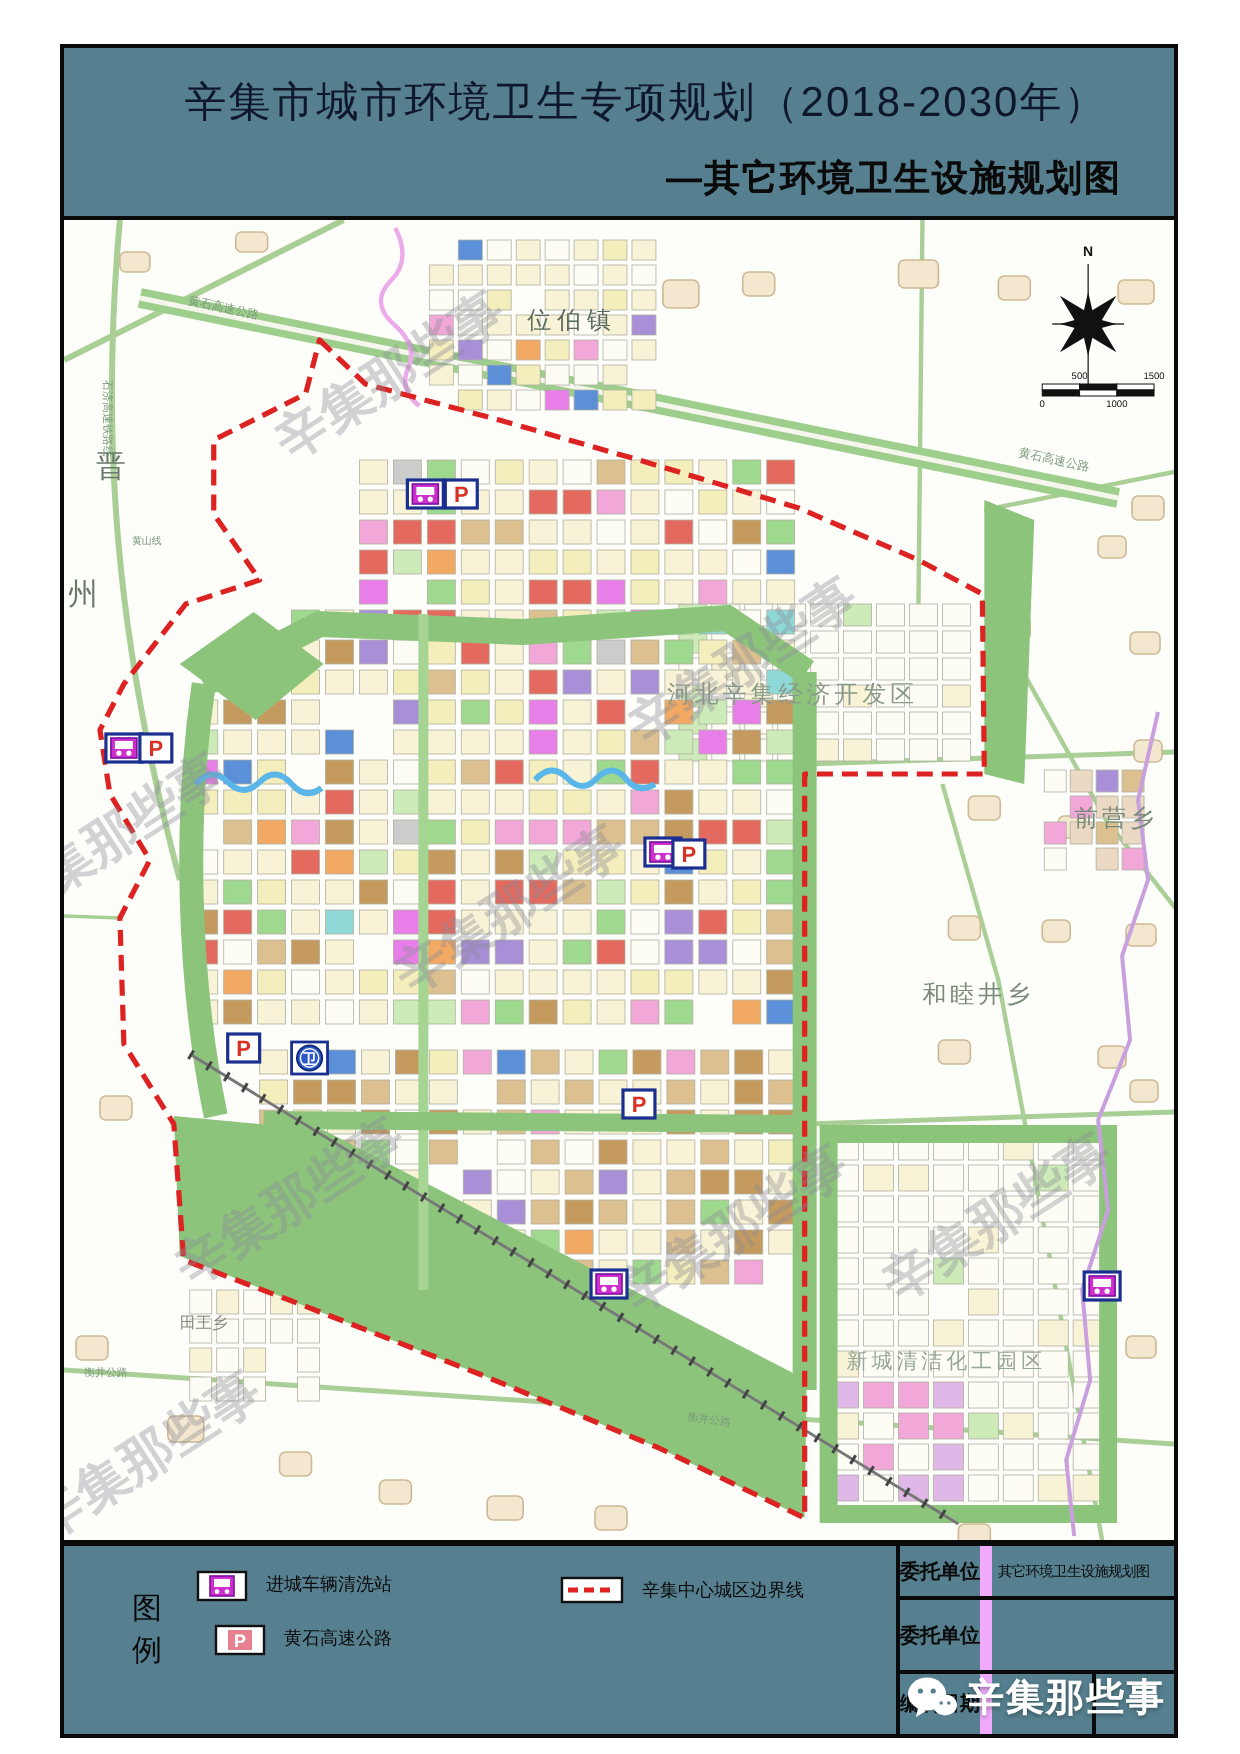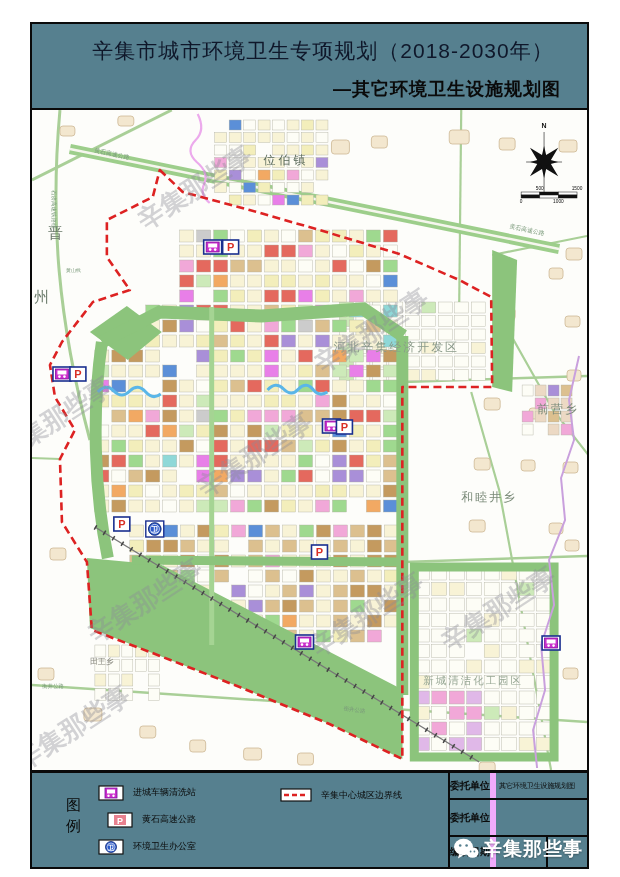--- a/index.html
+++ b/index.html
@@ -886,29 +886,20 @@
         <span class="lg-lbl">进城车辆清洗站</span>
       </div>
       <div class="lg-row">
         <svg class="lg-ic" viewBox="0 0 26 16">
           <rect x="1" y="1" width="24" height="14" fill="#fff" stroke="#111" stroke-width="1.2"></rect>
           <rect x="7" y="3" width="12" height="10" fill="#e8818f"></rect>
           <text x="13" y="11.5" font-size="9" font-weight="bold" fill="#fff" text-anchor="middle">P</text>
         </svg>
         <span class="lg-lbl">黄石高速公路</span>
       </div>
-      <div class="lg-row">
-        <svg class="lg-ic" viewBox="0 0 26 16">
-          <rect x="1" y="1" width="24" height="14" fill="#fff" stroke="#111" stroke-width="1.2"></rect>
-          <circle cx="13" cy="8" r="5.5" fill="#2b59c8" stroke="#0f2a7a" stroke-width="0.8"></circle>
-          <circle cx="13" cy="8" r="4" fill="none" stroke="#fff" stroke-width="0.6"></circle>
-          <text x="13" y="10.5" font-size="6.5" font-weight="bold" fill="#fff" text-anchor="middle">卫</text>
-        </svg>
-        <span class="lg-lbl">环境卫生办公室</span>
-      </div>
     </div>
 
     <div class="lg-bnd">
       <svg width="32" height="14" viewBox="0 0 32 14">
         <rect x="1" y="1" width="30" height="12" fill="#fff" stroke="#111" stroke-width="1.2"></rect>
         <line x1="4" y1="7" x2="28" y2="7" stroke="#DD2222" stroke-width="2.6" stroke-dasharray="5 3"></line>
       </svg>
       <span class="lg-lbl">辛集中心城区边界线</span>
     </div>
 

